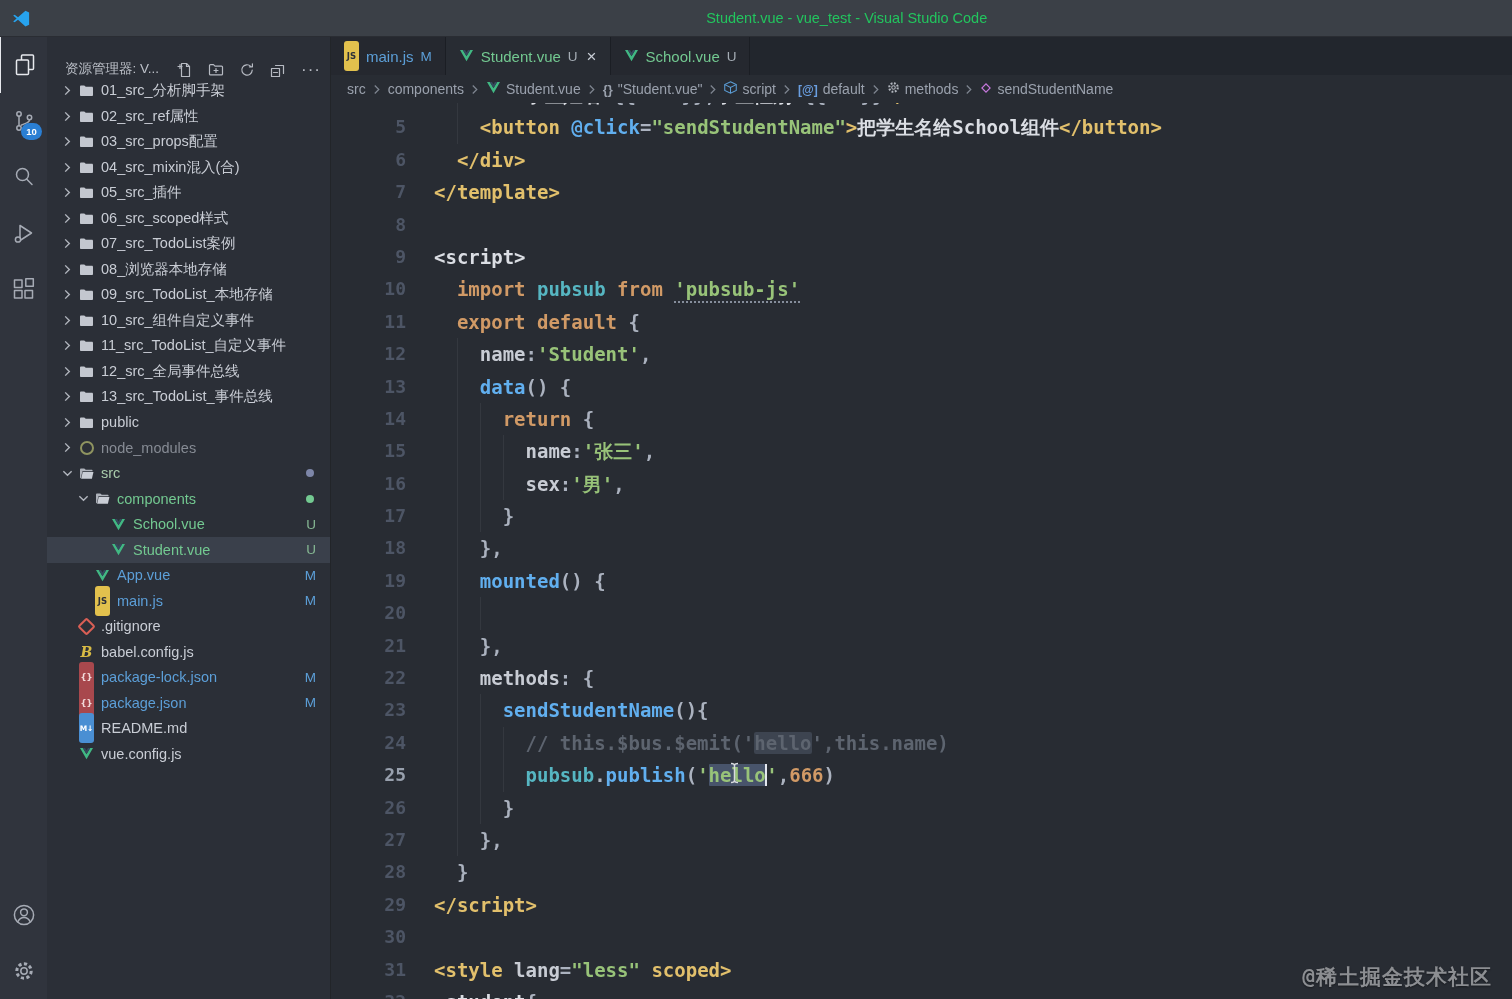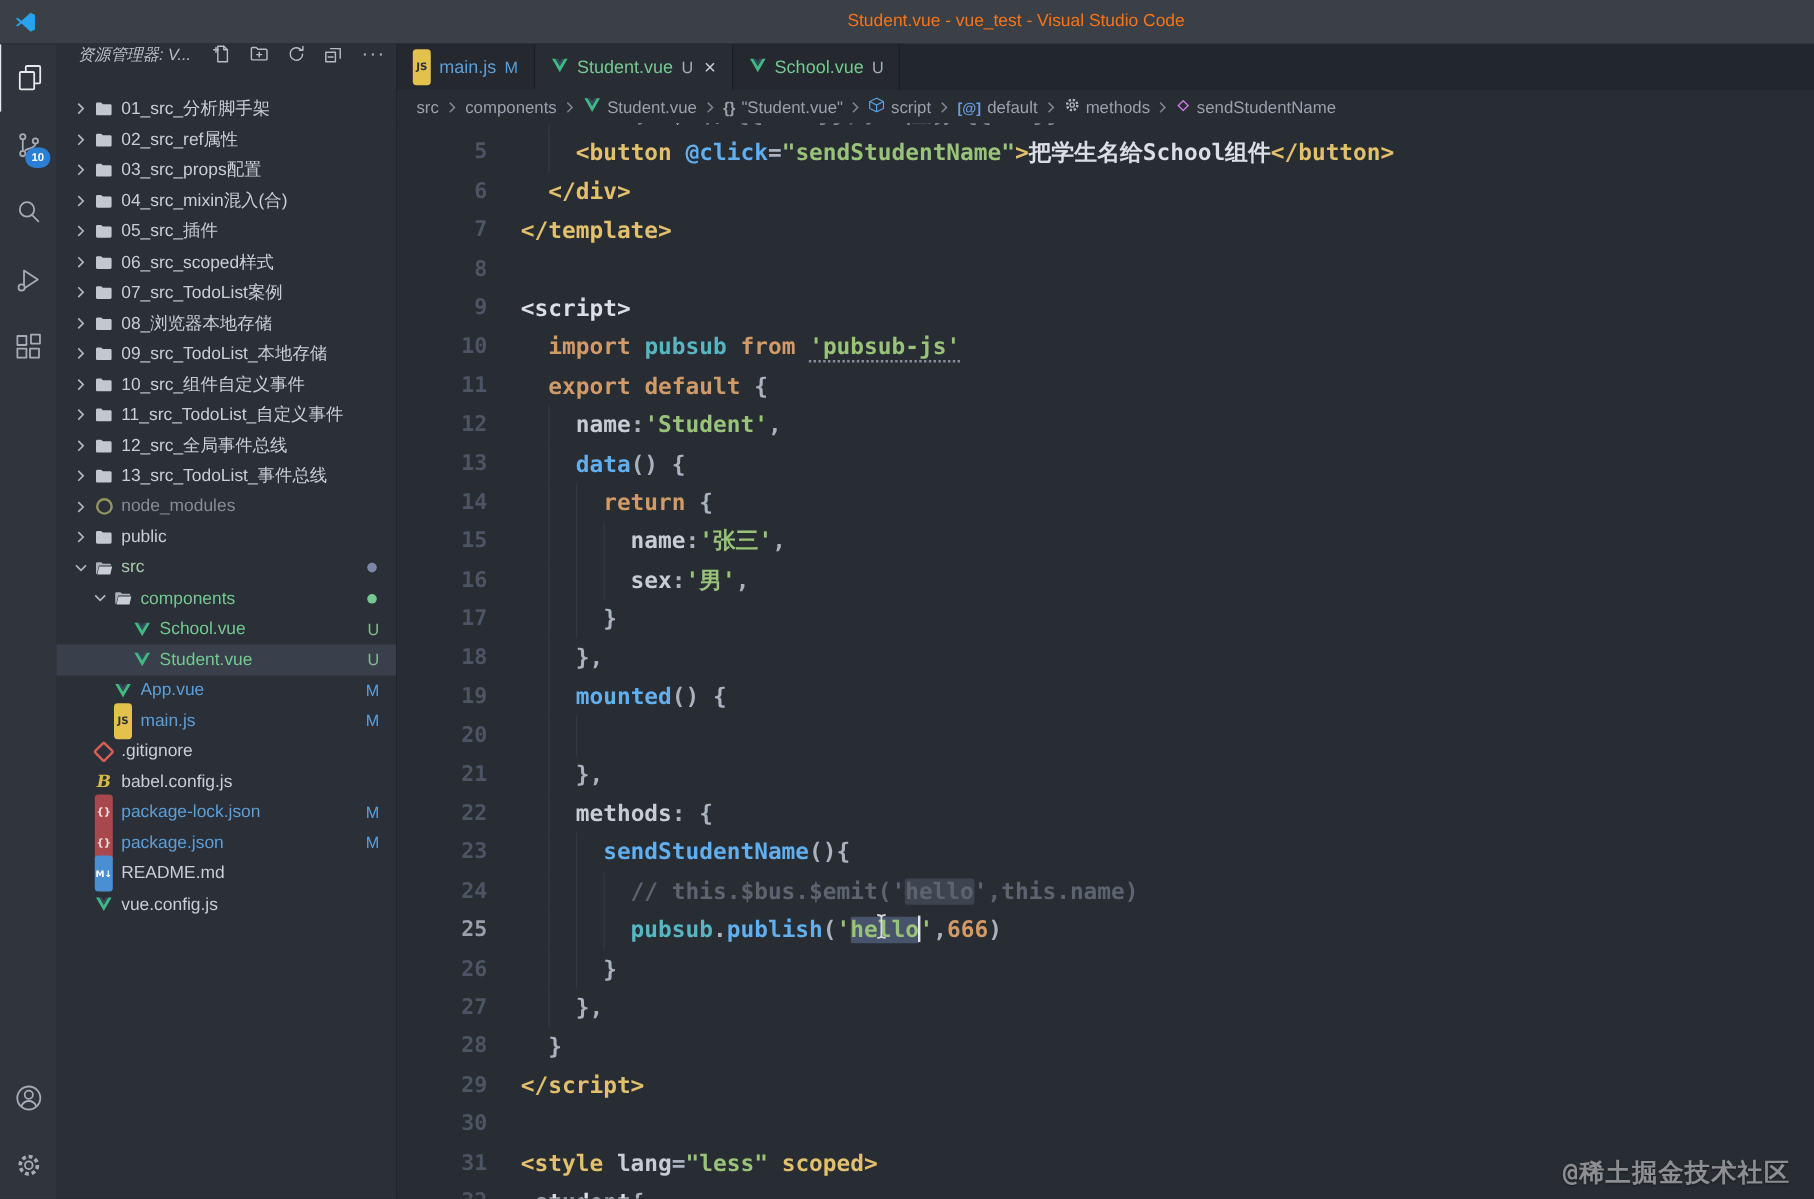--- a/index.html
+++ b/index.html
@@ -2,32 +2,32 @@
 <html><head>
 <meta charset="utf-8">
 <style>
   html,body{margin:0;padding:0;background:#282c33;overflow:hidden;}
   .app{width:1512px;height:999px;display:flex;flex-direction:column;font-family:"Liberation Sans","DejaVu Sans",sans-serif;-webkit-font-smoothing:antialiased;}
   
   .titlebar{height:36px;flex:none;background:#3b4047;display:flex;align-items:center;position:relative;border-bottom:1px solid #2a2d33;}
   .logo{margin-left:11px;display:flex;align-items:center;}
   .menus{display:flex;margin-left:12px;}
   .menu-item{padding:0 10px;font-size:14.5px;color:#d5d7db;line-height:36px;cursor:default;}
-  .win-title{position:absolute;left:56%;transform:translateX(-50%);font-size:14.5px;color:#f97316;white-space:nowrap;}
+  .win-title{position:absolute;left:56%;transform:translateX(-50%);font-size:14.5px;color:#22c55e;white-space:nowrap;}
   
   .main{flex:1;display:flex;min-height:0;}
   
   .activitybar{width:47px;flex:none;background:#30343d;display:flex;flex-direction:column;align-items:center;}
   .ab-item{width:47px;height:56px;display:flex;align-items:center;justify-content:center;position:relative;cursor:pointer;}
   .ab-item.active{border-left:2px solid #e7e9ee;}
   .ab-spacer{flex:1;}
   .scm-badge{position:absolute;right:5px;bottom:9px;min-width:17px;height:17px;border-radius:9px;background:#2a7fd4;color:#fff;font-size:9.5px;font-weight:bold;display:flex;align-items:center;justify-content:center;padding:0 2px;}
   
   .sidebar{width:283px;flex:none;background:#2b2f37;position:relative;border-right:1px solid #222529;}
-  .sb-header{height:41px;display:flex;align-items:flex-start;padding:0 10px 0 18px;font-style:italic;}
+  .sb-header{height:41px;display:flex;align-items:flex-end;padding:0 10px 0 18px;}
   .sb-title{font-size:13.5px;color:#bcc0c8;white-space:nowrap;}
   .sb-actions{display:flex;align-items:center;gap:15px;margin-left:18px;}
   .sb-actions .act{display:flex;align-items:center;cursor:pointer;}
   .more-dots{color:#b7bbc3;font-size:17px;line-height:10px;letter-spacing:1px;}
   .tree{position:absolute;top:41px;left:0;right:0;}
   .tree-row{height:25.5px;display:flex;align-items:center;font-size:14.5px;color:#c9cdd5;cursor:pointer;}
   .tree-row.selected{background:#3a404b;}
   .tr-arrow{width:17px;flex:none;display:flex;justify-content:center;align-items:center;}
   .tr-icon{width:21px;flex:none;display:flex;justify-content:center;align-items:center;}
   .tr-label{margin-left:4px;white-space:nowrap;overflow:hidden;}
@@ -344,36 +344,36 @@
             </span>
             <span class="tr-label t-default">13_src_TodoList_事件总线</span>
           </div>
           <div class="tree-row" style="padding-left: 12px;">
             <span class="tr-arrow">
               <svg width="11" height="11" viewBox="0 0 12 12" fill="none" xmlns="http://www.w3.org/2000/svg">
                 <path d="M3.5 1.5 8 6 3.5 10.5" stroke="#b2b6be" stroke-width="1.5" fill="none"></path>
               </svg>
             </span>
             <span class="tr-icon">
+              <svg width="15" height="13" viewBox="0 0 16 14" fill="none" xmlns="http://www.w3.org/2000/svg">
+                <path d="M1 2.8c0-.7.5-1.2 1.2-1.2h3.4L7.2 3h6.6c.7 0 1.2.5 1.2 1.2v7.6c0 .7-.5 1.2-1.2 1.2H2.2c-.7 0-1.2-.5-1.2-1.2Z" fill="#c3c7cf"></path>
+              </svg>
+            </span>
+            <span class="tr-label t-default">public</span>
+          </div>
+          <div class="tree-row" style="padding-left: 12px;">
+            <span class="tr-arrow">
+              <svg width="11" height="11" viewBox="0 0 12 12" fill="none" xmlns="http://www.w3.org/2000/svg">
+                <path d="M3.5 1.5 8 6 3.5 10.5" stroke="#b2b6be" stroke-width="1.5" fill="none"></path>
+              </svg>
+            </span>
+            <span class="tr-icon">
               <span class="ic-npm"></span>
             </span>
             <span class="tr-label t-dim">node_modules</span>
-          </div>
-          <div class="tree-row" style="padding-left: 12px;">
-            <span class="tr-arrow">
-              <svg width="11" height="11" viewBox="0 0 12 12" fill="none" xmlns="http://www.w3.org/2000/svg">
-                <path d="M3.5 1.5 8 6 3.5 10.5" stroke="#b2b6be" stroke-width="1.5" fill="none"></path>
-              </svg>
-            </span>
-            <span class="tr-icon">
-              <svg width="15" height="13" viewBox="0 0 16 14" fill="none" xmlns="http://www.w3.org/2000/svg">
-                <path d="M1 2.8c0-.7.5-1.2 1.2-1.2h3.4L7.2 3h6.6c.7 0 1.2.5 1.2 1.2v7.6c0 .7-.5 1.2-1.2 1.2H2.2c-.7 0-1.2-.5-1.2-1.2Z" fill="#c3c7cf"></path>
-              </svg>
-            </span>
-            <span class="tr-label t-default">public</span>
           </div>
           <div class="tree-row" style="padding-left: 12px;">
             <span class="tr-arrow">
               <svg width="11" height="11" viewBox="0 0 12 12" fill="none" xmlns="http://www.w3.org/2000/svg">
                 <path d="M1.5 3.5 6 8 10.5 3.5" stroke="#b2b6be" stroke-width="1.5" fill="none"></path>
               </svg>
             </span>
             <span class="tr-icon">
               <svg width="15" height="13" viewBox="0 0 16 14" fill="none" xmlns="http://www.w3.org/2000/svg">
                 <path d="M1 2.8c0-.7.5-1.2 1.2-1.2h3.4L7.2 3h6.2c.7 0 1.2.5 1.2 1.2V4.6H3.6L1.8 12.4c-.5-.2-.8-.6-.8-1.1Z" fill="#aeb2ba"></path>

